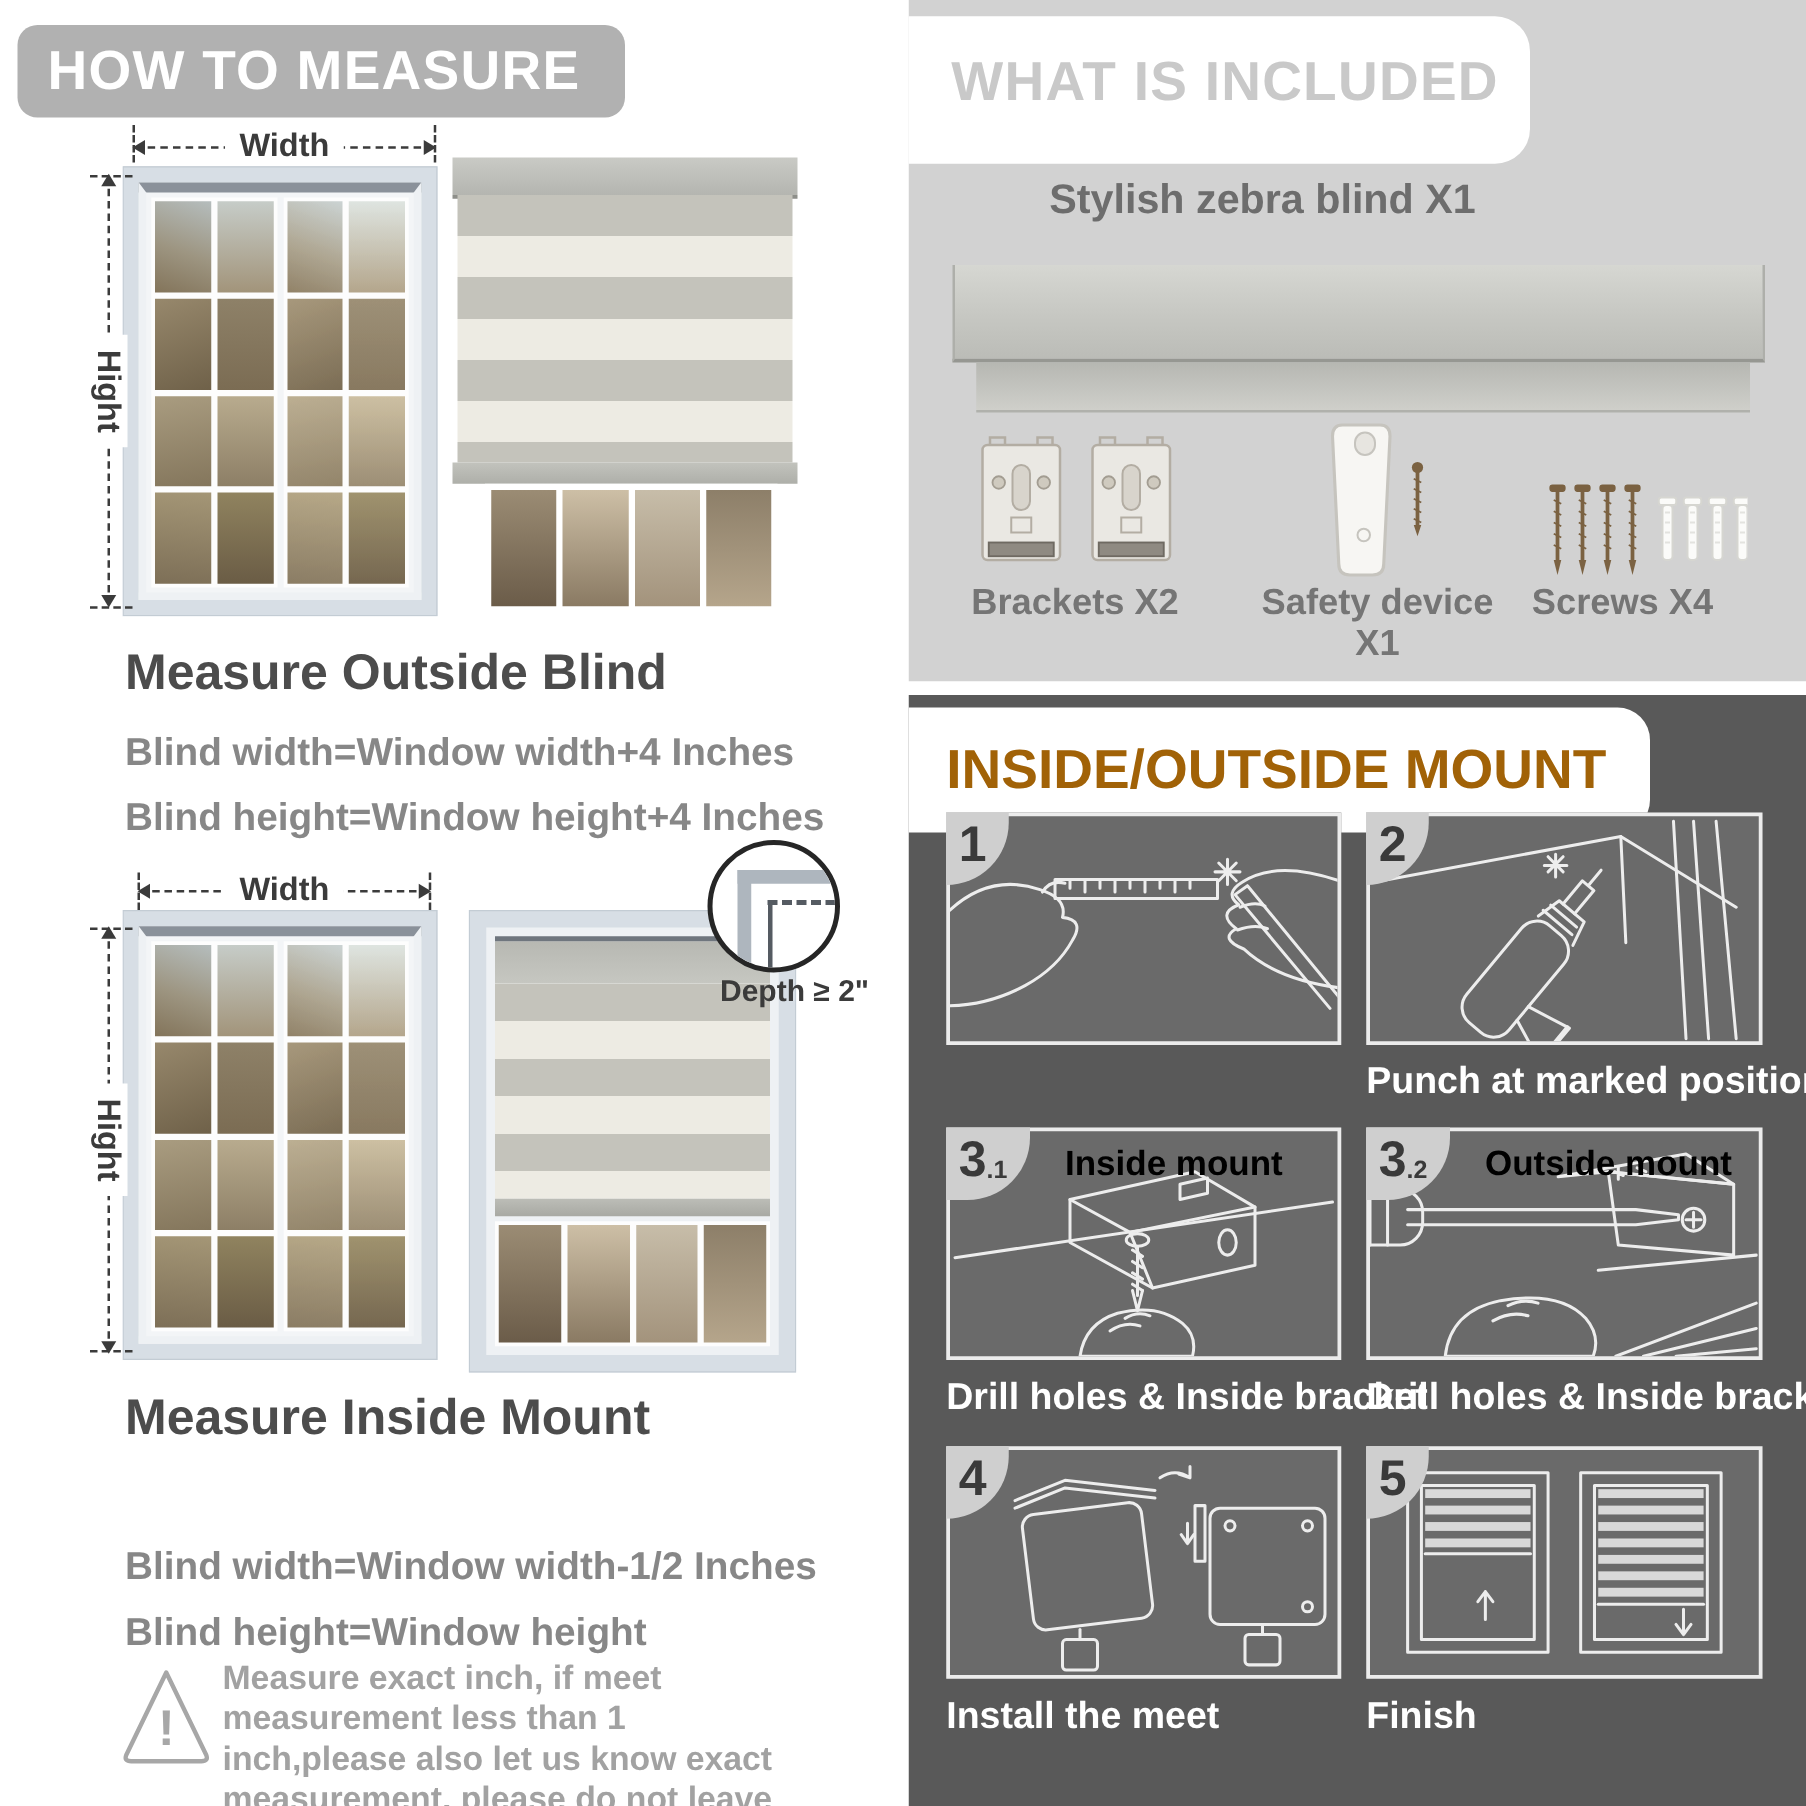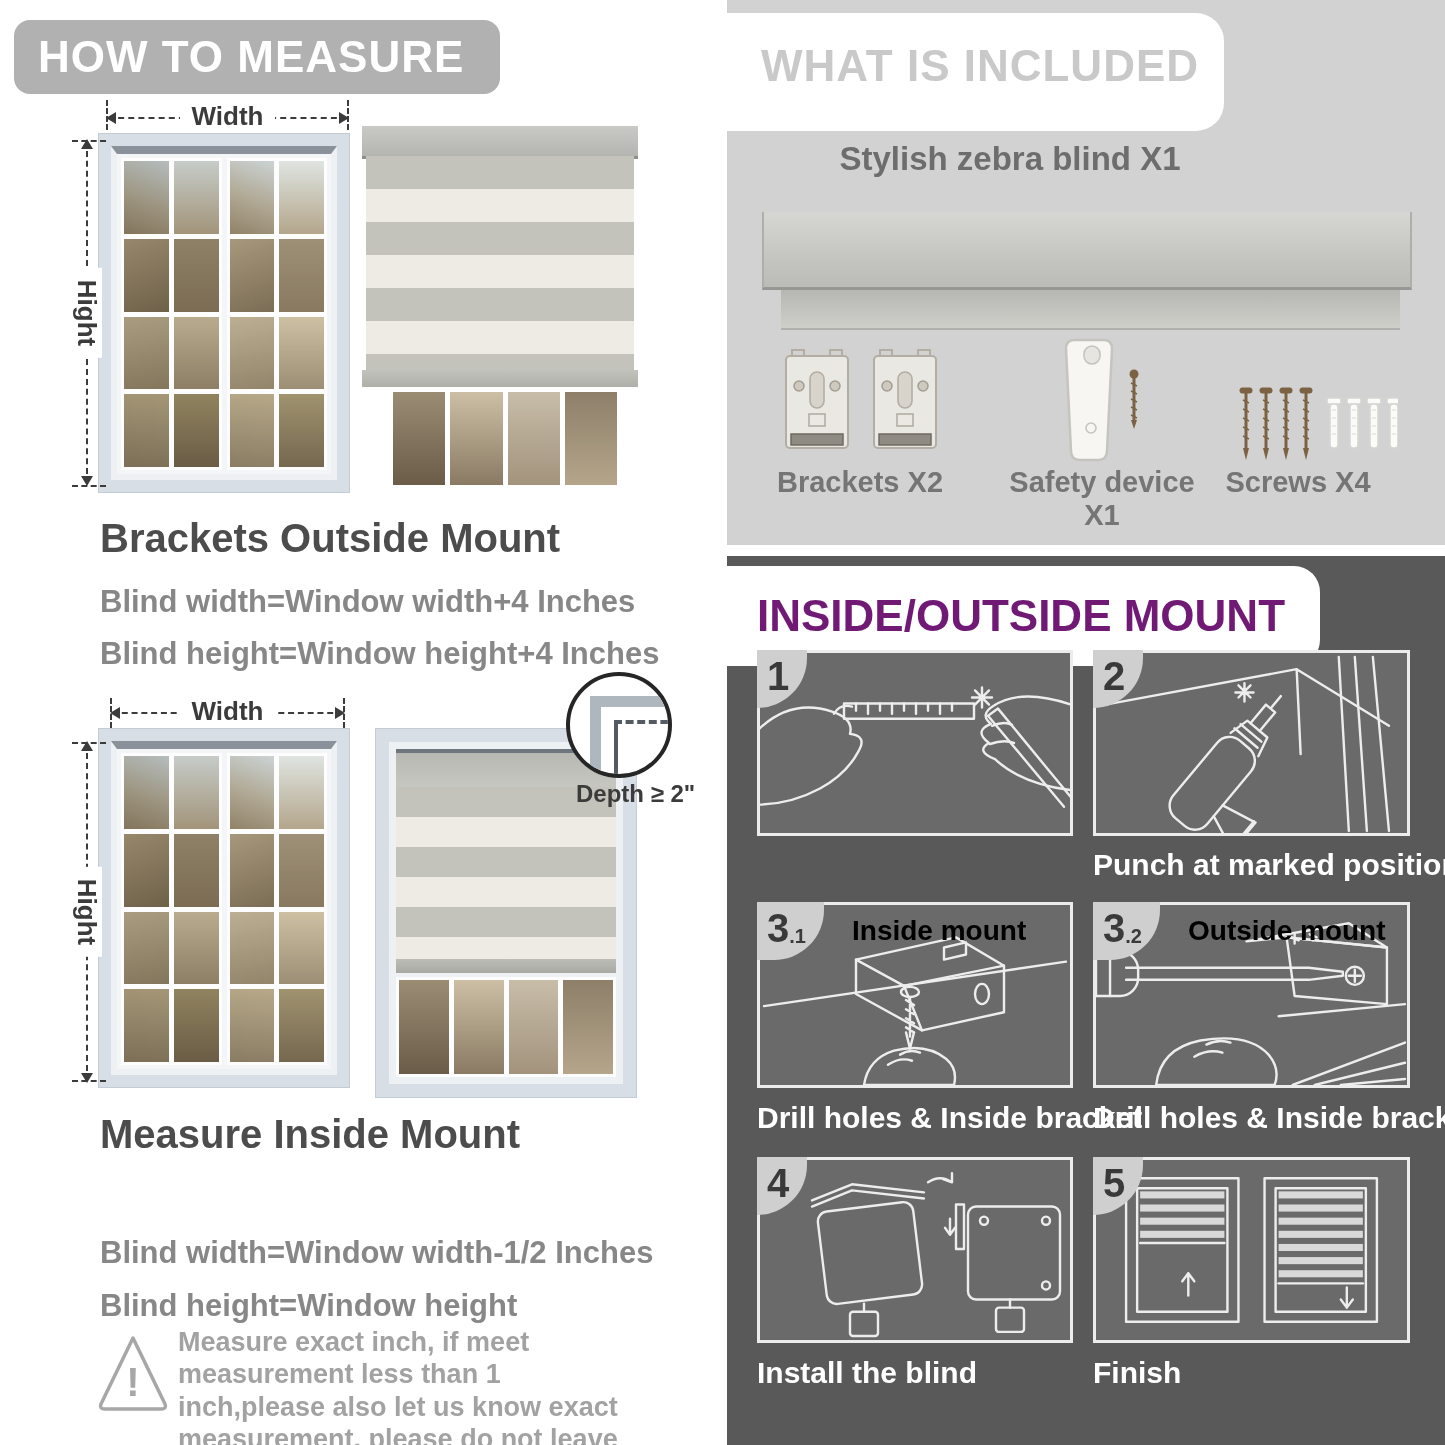--- a/index.html
+++ b/index.html
@@ -94,21 +94,21 @@
   .rail-main{left:762px;top:212px;width:650px;height:78px;
        background:linear-gradient(180deg,#d6d7d2,#c6c7c2 55%,#bbbcb7);
        border-left:2px solid #aeafaa;border-right:2px solid #aeafaa;border-bottom:3px solid #96979 2;border-bottom:3px solid #969792;box-sizing:border-box;}
   .rail-sub{left:781px;top:290px;width:619px;height:40px;
        background:linear-gradient(180deg,#b6b7b2,#cfcfca);border-bottom:2px solid #b0b1ac;box-sizing:border-box;}
   .acc-label{top:466px;text-align:center;font-size:29px;font-weight:bold;color:#757575;}
 
   
   .panel-dark{left:727px;top:556px;width:718px;height:889px;background:#595959;}
   .mount-box{left:727px;top:566px;width:593px;height:100px;background:#fff;
-       border-radius:0 26px 26px 0;color:#701a75;font-size:44px;font-weight:bold;
+       border-radius:0 26px 26px 0;color:#a16207;font-size:44px;font-weight:bold;
        line-height:100px;padding-left:30px;box-sizing:border-box;}
   .tile{background:#6a6a6a;border:3px solid #ececec;box-sizing:border-box;}
   .badge{position:absolute;left:-3px;top:-3px;height:52px;background:#cfcfcf;
        border-radius:0 0 50px 0;color:#3a3a3a;display:flex;align-items:center;
        padding:0 18px 6px 10px;font-size:40px;font-weight:bold;z-index:3;}
   .badge .sub{font-size:20px;margin-top:16px;}
   .tile-title{position:absolute;left:92px;top:10px;color:#000000;font-weight:bold;font-size:28px;z-index:3;}
   .caption{color:#fff;font-weight:bold;font-size:30px;white-space:nowrap;}
   .art{position:absolute;left:0;top:0;width:100%;height:100%;}
   .art *{stroke:#ededed;stroke-width:2.4;fill:none;stroke-linecap:round;stroke-linejoin:round;}
@@ -165,21 +165,21 @@
   <div class="abs cassette" style="left:362px;top:126px;width:276px;height:30px;"></div>
   <div class="abs fabric" style="left:366px;top:156px;width:268px;height:214px;"></div>
   <div class="abs blindrail" style="left:362px;top:370px;width:276px;height:17px;"></div>
   <div class="abs street-win" style="left:388px;top:387px;width:234px;height:107px;">
     <div class="street-pane"></div>
     <div class="street-pane"></div>
     <div class="street-pane"></div>
     <div class="street-pane"></div>
   </div>
 
-  <div class="abs m-title nowrap" style="left:100px;top:516px;">Brackets Outside Mount</div>
+  <div class="abs m-title nowrap" style="left:100px;top:516px;">Measure Outside Blind</div>
   <div class="abs m-line nowrap" style="left:100px;top:584px;text-align:right;">Blind width=Window width+4 Inches</div>
   <div class="abs m-line nowrap" style="left:100px;top:636px;">Blind height=Window height+4 Inches</div>
 
   <div class="abs win" style="left:98px;top:728px;width:252px;height:360px;">
     <div class="win-inner">
       <div class="sash">
         <div class="pane"></div>
           <div class="pane"></div>
           <div class="pane"></div>
           <div class="pane"></div>
@@ -430,21 +430,21 @@
       <path d="M196,44 h8 v44 h-8 z"></path>
       <rect x="208" y="46" rx="8" width="92" height="92"></rect>
       <circle cx="224" cy="60" r="4"></circle>
         <circle cx="286" cy="60" r="4"></circle>
         <circle cx="286" cy="124" r="4"></circle>
       <path d="M190,58 v16 M190,74 l-5,-7 M190,74 l5,-7"></path>
       <path d="M250,138 v8"></path>
       <rect x="236" y="146" rx="3" width="28" height="24"></rect>
     </svg>
   </div>
-  <div class="abs caption" style="left:757px;top:1356px;">Install the blind</div>
+  <div class="abs caption" style="left:757px;top:1356px;">Install the meet</div>
 
   <div class="abs tile" style="left:1093px;top:1157px;width:317px;height:186px;">
     <div class="badge">
         <span>5</span>
         <span class="sub"></span>
       </div>
     <svg class="art" viewBox="0 0 310 178" preserveAspectRatio="none">
       <rect x="30" y="18" width="112" height="142"></rect>
       <rect x="41" y="28" width="90" height="122"></rect>
       <rect class="fillw" x="44" y="31" width="84" height="7"></rect>

